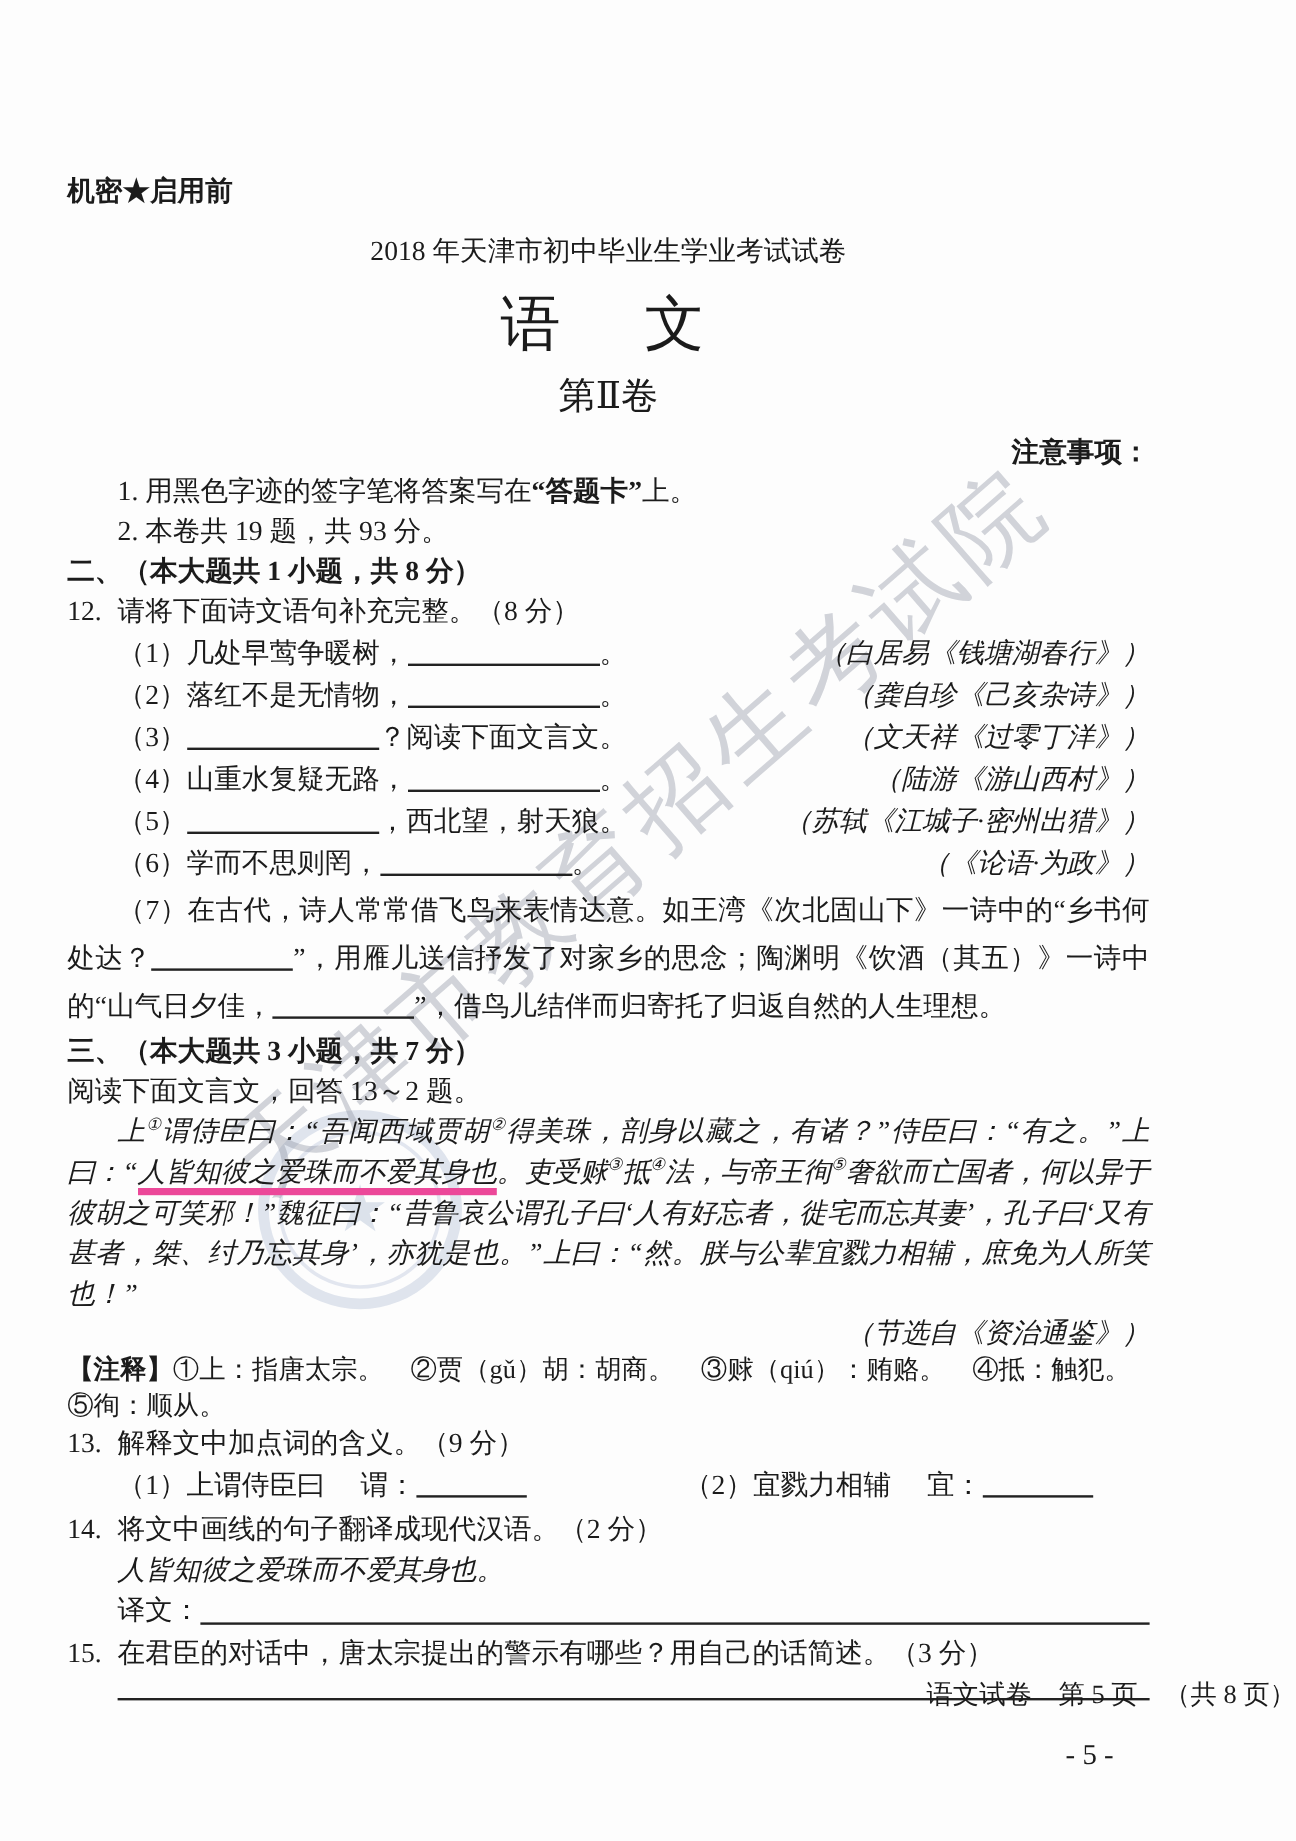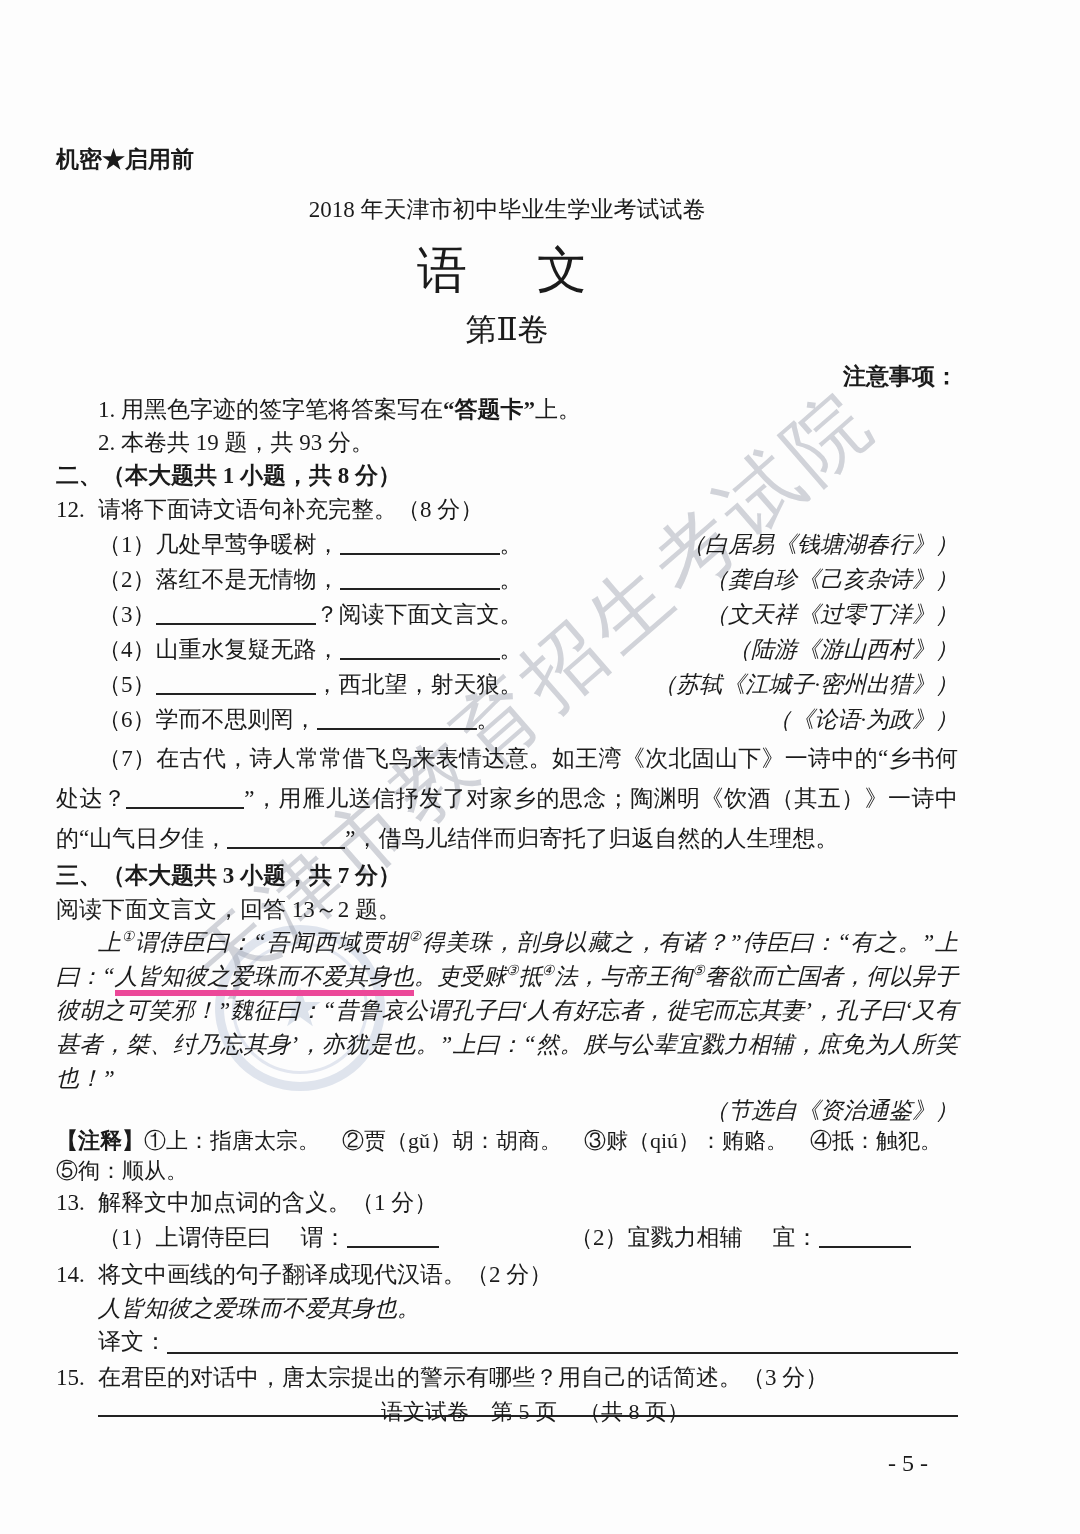--- a/index.html
+++ b/index.html
@@ -59,21 +59,21 @@
   .source-line { text-align:right; line-height:30px; }
   .notes { font-size:22px; line-height:30px; }
   .q13-row { display:flex; line-height:36px; white-space:nowrap; }
   .q13-part1 { padding-left:42px; width:472px; }
   .q13-label { margin-left:30px; }
   .q14-sentence { padding-left:42px; line-height:33px; }
   .trans-row { display:flex; padding-left:42px; line-height:34px; }
   .trans-blank { flex:1; border-bottom:2px solid #222; margin-bottom:5px; }
   .q15-stem { margin-top:2px; }
   .answer-line { margin:2px 0 0 42px; height:18px; border-bottom:2px solid #222; }
-  .footer { position:absolute; left:0; right:10px; top:1396px; text-align:center;
+  .footer { position:absolute; left:0; right:0; top:1396px; text-align:right;
     font-size:22px; z-index:1; }
   .page-num { position:absolute; right:152px; top:1446px; font-size:24px; z-index:1; }
 </style>
 </head>
 <body>
 
 <div class="page">
 
   <div class="wm-layer">
     <div class="seal">
@@ -128,21 +128,21 @@
 
     <div class="sec-h">三、（本大题共 3 小题，共 7 分）</div>
     <div class="intro">阅读下面文言文，回答 13～2 题。</div>
 
     <p class="passage kaiti"><span>上</span><span class="sup">①</span><span class="dot-char">谓</span><span>侍臣曰：“吾闻西域贾胡</span><span class="sup">②</span><span>得美珠，剖身以藏之，有诸？”侍臣曰：“有之。”上曰：“</span><span class="u-sent">人皆知彼之爱珠而不爱其身也</span><span>。吏受赇</span><span class="sup">③</span><span>抵</span><span class="sup">④</span><span>法，与帝王徇</span><span class="sup">⑤</span><span>奢欲而亡国者，何以异于彼胡之可笑邪！”魏征曰：“昔鲁哀公谓孔子曰‘人有好忘者，徙宅而忘其妻’，孔子曰‘又有甚者，桀、纣乃忘其身’，亦犹是也。”上曰：“然。朕与公辈</span><span class="dot-char">宜</span><span>戮力相辅，庶免为人所笑也！”</span></p>
 
     <div class="source-line kaiti">（节选自《资治通鉴》）</div>
 
     <div class="notes"><span class="h-bold">【注释】</span><span>①上：指唐太宗。　②贾（gǔ）胡：胡商。　③赇（qiú）：贿赂。　④抵：触犯。　⑤徇：顺从。</span></div>
 
-    <div class="stem-row"><span class="stem-num">13.</span><span>解释文中加点词的含义。（1 分）</span></div>
+    <div class="stem-row"><span class="stem-num">13.</span><span>解释文中加点词的含义。（9 分）</span></div>
 
     <div class="q13-row">
       <span class="q13-part1"><span>（1）</span><span>上</span><span class="dot-char">谓</span><span>侍臣曰</span><span class="q13-label">谓：</span><span class="blank blank-q13"></span></span>
       <span><span>（2）</span><span class="dot-char">宜</span><span>戮力相辅</span><span class="q13-label">宜：</span><span class="blank blank-q13"></span></span>
     </div>
 
     <div class="stem-row" style="margin-top:2px;"><span class="stem-num">14.</span><span>将文中画线的句子翻译成现代汉语。（2 分）</span></div>
     <div class="q14-sentence kaiti">人皆知彼之爱珠而不爱其身也。</div>
     <div class="trans-row">
         <span>译文：</span>

